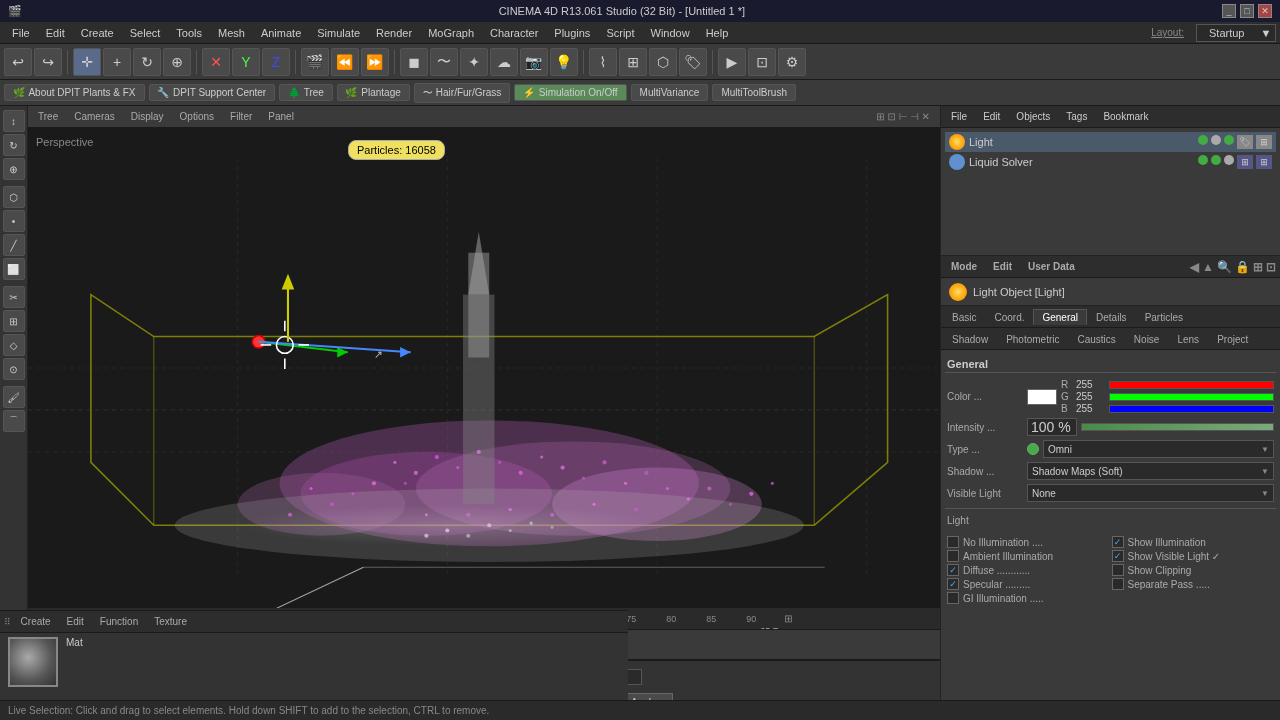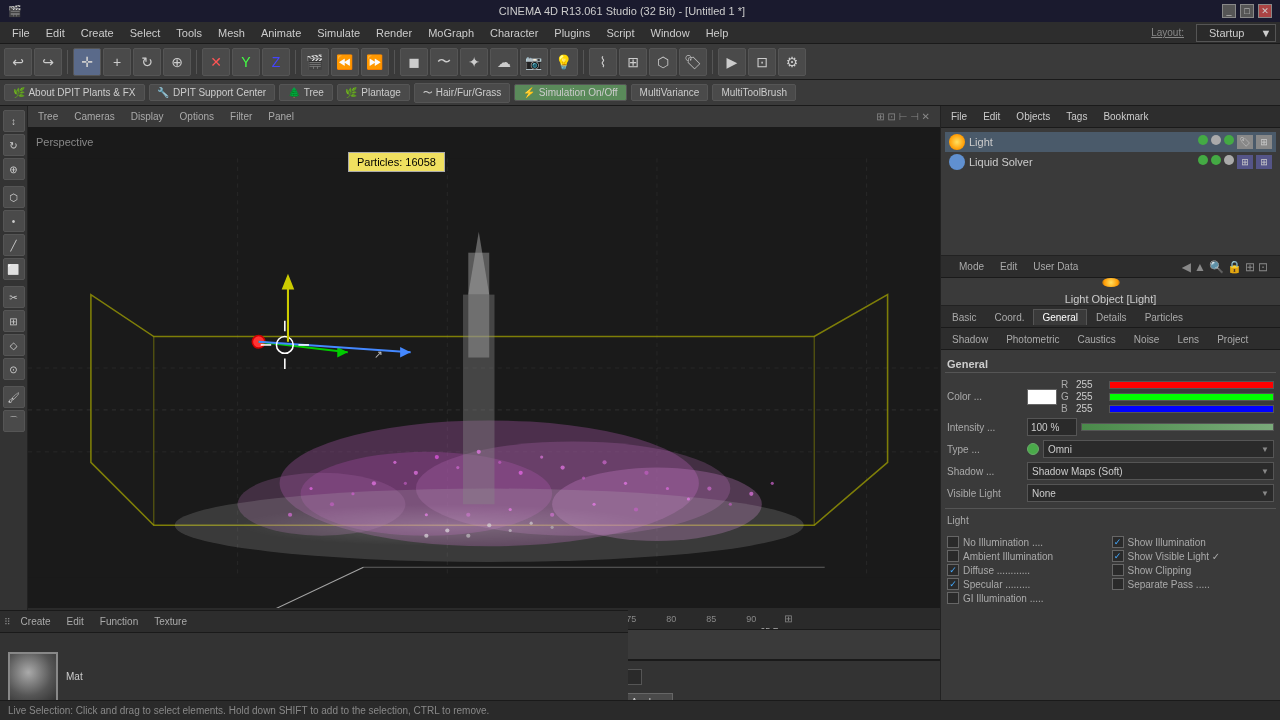--- a/index.html
+++ b/index.html
@@ -33,40 +33,40 @@
     .lt-btn { width: 22px; height: 22px; background: #4a4a4a; border: 1px solid #555; display: flex; align-items: center; justify-content: center; color: #ccc; font-size: 10px; cursor: pointer; border-radius: 2px; }
 
     
     #viewport-area { flex: 1; display: flex; flex-direction: column; background: #2a2a2a; }
     #viewport-tabs { height: 22px; background: #3a3a3a; display: flex; align-items: center; padding: 0 4px; gap: 4px; border-bottom: 1px solid #1a1a1a; }
     #viewport-tabs span { font-size: 10px; color: #aaa; cursor: pointer; padding: 2px 6px; }
     #viewport { flex: 1; position: relative; background: #1a1a1a; overflow: hidden; }
 
     
     .viewport-label { position: absolute; top: 8px; left: 8px; color: #888; font-size: 11px; }
-    .tooltip-box { position: absolute; top: 24px; left: 320px; background: #f0e060; color: #000; padding: 3px 8px; font-size: 11px; border: 1px solid #aaa; border-radius: 0; }
+    .tooltip-box { position: absolute; top: 12px; left: 320px; background: #f0e060; color: #000; padding: 3px 8px; font-size: 11px; border: 1px solid #aaa; border-radius: 8px; }
     #timeline-ruler { height: 22px; background: #2a2a2a; display: flex; align-items: center; padding: 0 4px; border-bottom: 1px solid #1a1a1a; position: relative; }
     #timeline-controls { height: 30px; background: #3a3a3a; display: flex; align-items: center; padding: 0 4px; gap: 4px; border-bottom: 1px solid #1a1a1a; }
 
     
     #right-panel { width: 340px; background: #3a3a3a; border-left: 1px solid #222; display: flex; flex-direction: column; }
     #objects-panel { height: 150px; border-bottom: 1px solid #222; }
     #objects-header { height: 22px; background: #2d2d2d; display: flex; align-items: center; padding: 0 6px; gap: 8px; font-size: 10px; border-bottom: 1px solid #1a1a1a; }
     .obj-header-item { cursor: pointer; padding: 2px 4px; }
     .objects-list { padding: 4px; }
     .obj-item { display: flex; align-items: center; padding: 2px 4px; gap: 4px; cursor: pointer; }
     .obj-icon { width: 16px; height: 16px; background: #f0c060; border-radius: 50%; flex-shrink: 0; }
     .obj-icon.blue { background: #6090d0; }
 
     
     #props-panel { flex: 1; display: flex; flex-direction: column; overflow: hidden; }
-    #props-header { height: 22px; background: #2d2d2d; display: flex; align-items: center; padding: 0 12px; gap: 4px; border-bottom: 1px solid #1a1a1a; }
+    #props-header { height: 22px; background: #2d2d2d; display: flex; align-items: center; padding: 0 4px; gap: 4px; border-bottom: 1px solid #1a1a1a; font-weight: bold; }
     .props-header-btn { padding: 1px 6px; font-size: 10px; color: #aaa; cursor: pointer; }
 
-    #light-object-bar { height: 28px; background: #3a3a3a; display: flex; align-items: center; padding: 0 8px; gap: 6px; border-bottom: 1px solid #222; flex-direction: column; }
+    #light-object-bar { height: 28px; background: #3a3a3a; display: flex; align-items: center; padding: 0 8px; gap: 6px; border-bottom: 1px solid #222; }
     .light-icon { width: 18px; height: 18px; background: radial-gradient(circle, #ffe060 0%, #ff9900 70%, transparent 100%); border-radius: 50%; }
 
     
     #prop-tabs { height: 22px; background: #2d2d2d; display: flex; align-items: center; padding: 0 2px; border-bottom: 1px solid #1a1a1a; }
     .prop-tab { padding: 2px 8px; font-size: 10px; color: #aaa; cursor: pointer; border: 1px solid transparent; border-bottom: none; }
     .prop-tab.active { background: #3a3a3a; color: #fff; border-color: #555; }
 
     #prop-tabs2 { height: 22px; background: #2d2d2d; display: flex; align-items: center; padding: 0 2px; border-bottom: 1px solid #1a1a1a; }
 
     
@@ -81,31 +81,31 @@
     .channel-val { width: 30px; font-size: 10px; color: #ccc; }
     .channel-bar { flex: 1; height: 8px; border: 1px solid #555; position: relative; }
     .channel-fill { height: 100%; }
     .channel-fill.red { background: #ff0000; }
     .channel-fill.green { background: #00ff00; }
     .channel-fill.blue { background: #0000ff; }
 
     .dropdown-field { flex: 1; background: #2a2a2a; border: 1px solid #555; color: #ccc; padding: 1px 4px; font-size: 10px; height: 18px; display: flex; align-items: center; justify-content: space-between; cursor: pointer; }
     .dropdown-arrow { color: #888; font-size: 8px; }
 
-    .intensity-field { width: 50px; background: #2a2a2a; border: 1px solid #555; color: #ccc; font-size: 10px; padding: 1px 3px; height: 18px; display: flex; align-items: center; }
+    .intensity-field { width: 50px; background: #2a2a2a; border: 1px solid #555; color: #ccc; font-size: 14px; padding: 1px 3px; height: 18px; display: flex; align-items: center; }
 
     
     .check-section { display: grid; grid-template-columns: 1fr 1fr; gap: 2px; padding: 4px 2px; }
     .check-row { display: flex; align-items: center; gap: 4px; font-size: 10px; color: #aaa; }
     .check-box { width: 12px; height: 12px; border: 1px solid #666; background: #2a2a2a; display: flex; align-items: center; justify-content: center; flex-shrink: 0; cursor: pointer; }
     .check-box.checked { background: #2a2a2a; }
     .check-box.checked::after { content: '✓'; font-size: 9px; color: #4af; }
     #mat-toolbar { height: 22px; background: #2d2d2d; display: flex; align-items: center; padding: 0 4px; gap: 4px; border-bottom: 1px solid #1a1a1a; font-size: 10px; }
     .mat-toolbar-btn { padding: 2px 6px; color: #aaa; cursor: pointer; }
-    #mat-content { flex: 1; display: flex; align-items: center; padding: 4px 8px; gap: 8px; position: relative; }
+    #mat-content { flex: 1; display: flex; padding: 4px 8px; gap: 8px; position: relative; }
     .mat-thumbnail { width: 50px; height: 50px; background: radial-gradient(circle at 40% 40%, #aaa 0%, #555 60%, #333 100%); border: 2px solid #888; cursor: pointer; flex-shrink: 0; }
     .mat-label { font-size: 10px; color: #ccc; }
     .cinema4d-logo { position: absolute; right: 8px; bottom: 4px; font-size: 8px; color: #666; }
 
     
     #statusbar { height: 20px; background: #2a2a2a; display: flex; align-items: center; padding: 0 8px; font-size: 10px; color: #888; border-top: 1px solid #1a1a1a; }
 
     
     .play-btn { width: 22px; height: 22px; display: flex; align-items: center; justify-content: center; color: #ccc; cursor: pointer; font-size: 12px; }
 

